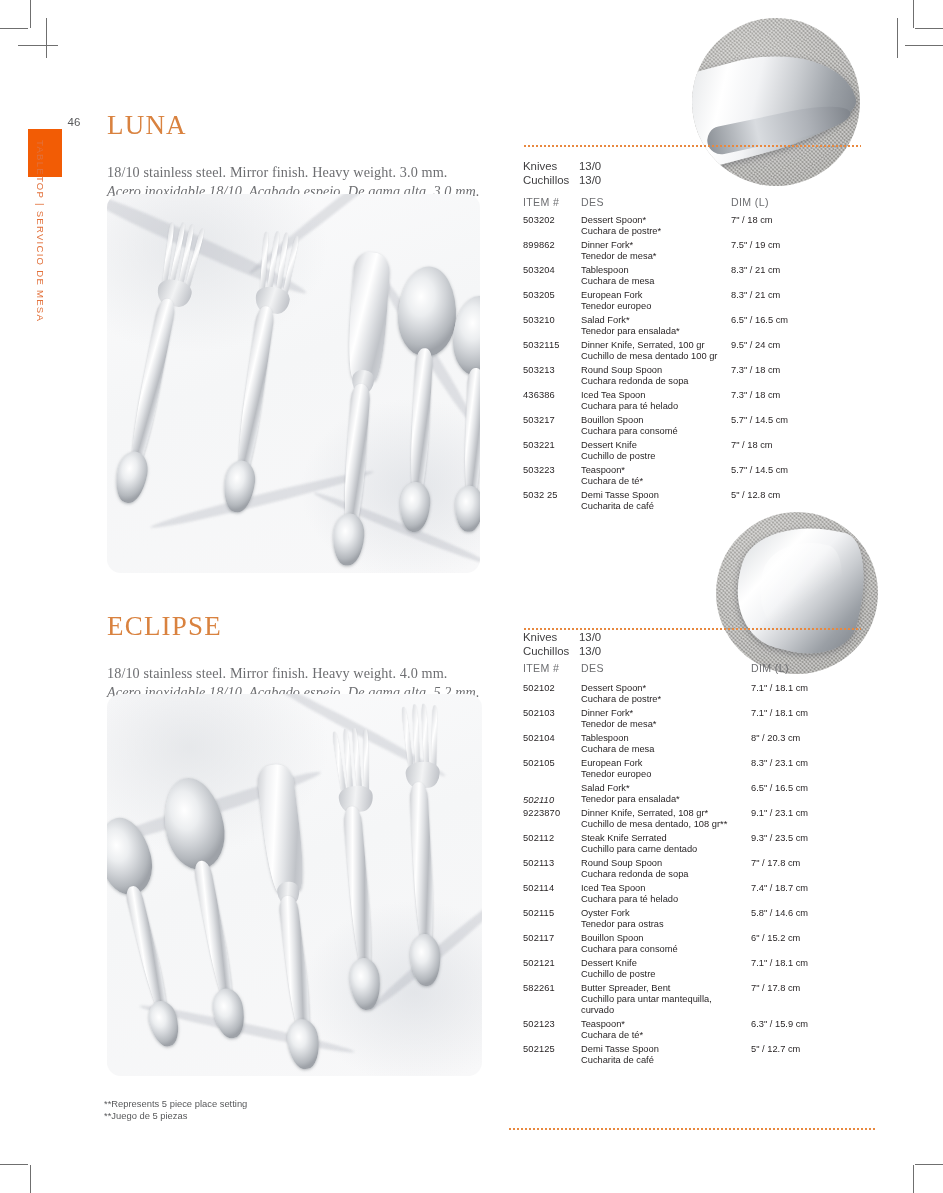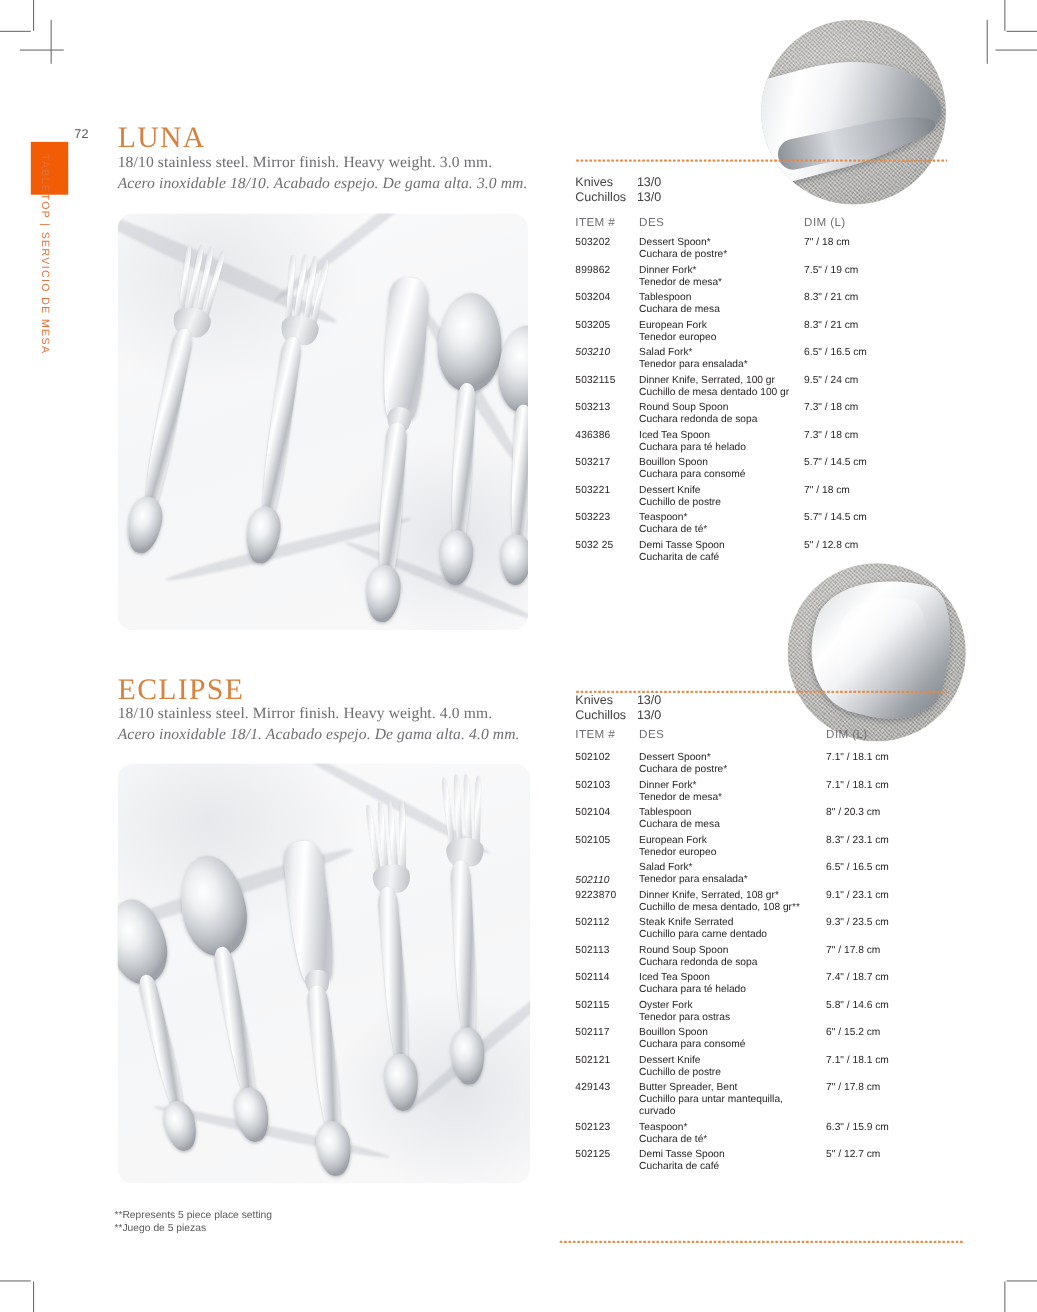--- a/index.html
+++ b/index.html
@@ -68,20 +68,21 @@
     font-weight: 400;
     white-space: nowrap;
   }
   .brand-desc-en, .brand-desc-es {
     position: absolute;
     font-family: "Liberation Serif", serif;
     font-size: 14.2px;
     color: #6d6e71;
     white-space: nowrap;
     letter-spacing: .1px;
+    margin-top: 24px;
   }
   .brand-desc-es { font-style: italic; }
 
   
   .photo {
     position: absolute;
     border-radius: 14px;
     overflow: hidden;
     background:
       radial-gradient(ellipse 60% 45% at 22% 14%, rgba(215,218,222,.55), rgba(255,255,255,0) 62%),
@@ -211,21 +212,21 @@
   <div class="crop h" style="left:915px; top:28px;"></div>
   <div class="crop v" style="left:897px; top:18px;"></div>
   <div class="crop h" style="left:905px; top:45px;"></div>
 
   <div class="crop v" style="left:30px; top:1165px;"></div>
   <div class="crop h" style="left:-12px; top:1164px;"></div>
   <div class="crop v" style="left:913px; top:1165px;"></div>
   <div class="crop h" style="left:915px; top:1164px;"></div>
 
   <div class="orange-block"></div>
-  <div class="page-num">72</div>
+  <div class="page-num">46</div>
   <div class="rail-rot">TABLETOP | SERVICIO DE MESA</div>
 
   <div class="brand-title" style="left:107px; top:110px;">LUNA</div>
   <div class="brand-desc-en" style="left:107px; top:140px;">18/10 stainless steel. Mirror finish. Heavy weight. 3.0 mm.</div>
   <div class="brand-desc-es" style="left:107px; top:159px;">Acero inoxidable 18/10. Acabado espejo. De gama alta. 3.0 mm.</div>
 
   <div class="photo" style="left:107px; top:194px; width:373px; height:379px;">
     <div class="marble-vein" style="left:-40px; top:40px; width:250px; height:16px; transform:rotate(24deg);"></div>
     <div class="marble-vein" style="left:120px; top:10px; width:210px; height:10px; transform:rotate(-38deg);"></div>
     <div class="marble-vein" style="left:230px; top:150px; width:180px; height:12px; transform:rotate(58deg);"></div>
@@ -313,21 +314,21 @@
           <div class="cell es" style="left: 58px; top: 11px;">Cuchara de mesa</div>
           <div class="cell dim" style="left: 208px; top: 0px;">8.3" / 21 cm</div>
         </div>
         <div class="row" style="top: 130px;">
           <div class="cell code" style="left: 0px; top: 0px;">503205</div>
           <div class="cell en" style="left: 58px; top: 0px;">European Fork</div>
           <div class="cell es" style="left: 58px; top: 11px;">Tenedor europeo</div>
           <div class="cell dim" style="left: 208px; top: 0px;">8.3" / 21 cm</div>
         </div>
         <div class="row" style="top: 155px;">
-          <div class="cell code" style="left: 0px; top: 0px; font-style: italic;">503210</div>
+          <div class="cell code" style="left: 0px; top: 0px;">503210</div>
           <div class="cell en" style="left: 58px; top: 0px;">Salad Fork*</div>
           <div class="cell es" style="left: 58px; top: 11px;">Tenedor para ensalada*</div>
           <div class="cell dim" style="left: 208px; top: 0px;">6.5" / 16.5 cm</div>
         </div>
         <div class="row" style="top: 180px;">
           <div class="cell code" style="left: 0px; top: 0px;">5032115</div>
           <div class="cell en" style="left: 58px; top: 0px;">Dinner Knife, Serrated, 100 gr</div>
           <div class="cell es" style="left: 58px; top: 11px;">Cuchillo de mesa dentado  100 gr</div>
           <div class="cell dim" style="left: 208px; top: 0px;">9.5" / 24 cm</div>
         </div>
@@ -365,21 +366,21 @@
           <div class="cell code" style="left: 0px; top: 0px;">5032 25</div>
           <div class="cell en" style="left: 58px; top: 0px;">Demi Tasse Spoon</div>
           <div class="cell es" style="left: 58px; top: 11px;">Cucharita de café</div>
           <div class="cell dim" style="left: 208px; top: 0px;">5" / 12.8 cm</div>
         </div>
       </div>
   </div>
 
   <div class="brand-title" style="left:107px; top:611px;">ECLIPSE</div>
   <div class="brand-desc-en" style="left:107px; top:641px;">18/10 stainless steel. Mirror finish. Heavy weight. 4.0 mm.</div>
-  <div class="brand-desc-es" style="left:107px; top:660px;">Acero inoxidable 18/1. Acabado espejo. De gama alta. 4.0 mm.</div>
+  <div class="brand-desc-es" style="left:107px; top:660px;">Acero inoxidable 18/10. Acabado espejo. De gama alta. 5.2 mm.</div>
 
   <div class="photo" style="left:107px; top:694px; width:375px; height:382px;">
     <div class="marble-vein" style="left:-30px; top:110px; width:250px; height:14px; transform:rotate(-18deg);"></div>
     <div class="marble-vein" style="left:150px; top:30px; width:200px; height:10px; transform:rotate(28deg);"></div>
     <div class="marble-vein" style="left:240px; top:250px; width:190px; height:11px; transform:rotate(-40deg);"></div>
     <div class="marble-vein" style="left:30px; top:330px; width:220px; height:10px; transform:rotate(12deg);"></div>
 
     <div class="piece" style="left:6px; top:120px; width:70px; height:250px; transform:rotate(-14deg);">
       <div class="bowl" style="left:8px; top:0px; width:50px; height:78px;"></div>
       <div class="handle" style="left:24px; top:70px; width:16px; height:140px;"></div>
@@ -509,21 +510,21 @@
           <div class="cell es" style="left: 58px; top: 11px;">Cuchara para consomé</div>
           <div class="cell dim" style="left: 228px; top: 0px;">6" / 15.2 cm</div>
         </div>
         <div class="row" style="top: 327px;">
           <div class="cell code" style="left: 0px; top: 0px;">502121</div>
           <div class="cell en" style="left: 58px; top: 0px;">Dessert Knife</div>
           <div class="cell es" style="left: 58px; top: 11px;">Cuchillo de postre</div>
           <div class="cell dim" style="left: 228px; top: 0px;">7.1" / 18.1 cm</div>
         </div>
         <div class="row" style="top: 352px;">
-          <div class="cell code" style="left: 0px; top: 0px;">429143</div>
+          <div class="cell code" style="left: 0px; top: 0px;">582261</div>
           <div class="cell en" style="left: 58px; top: 0px;">Butter Spreader, Bent</div>
           <div class="cell es" style="left: 58px; top: 11px;">Cuchillo para untar mantequilla,</div>
           <div class="cell es" style="left: 58px; top: 22px;">curvado</div>
           <div class="cell dim" style="left: 228px; top: 0px;">7" / 17.8 cm</div>
         </div>
         <div class="row" style="top: 388px;">
           <div class="cell code" style="left: 0px; top: 0px;">502123</div>
           <div class="cell en" style="left: 58px; top: 0px;">Teaspoon*</div>
           <div class="cell es" style="left: 58px; top: 11px;">Cuchara de té*</div>
           <div class="cell dim" style="left: 228px; top: 0px;">6.3" / 15.9 cm</div>

